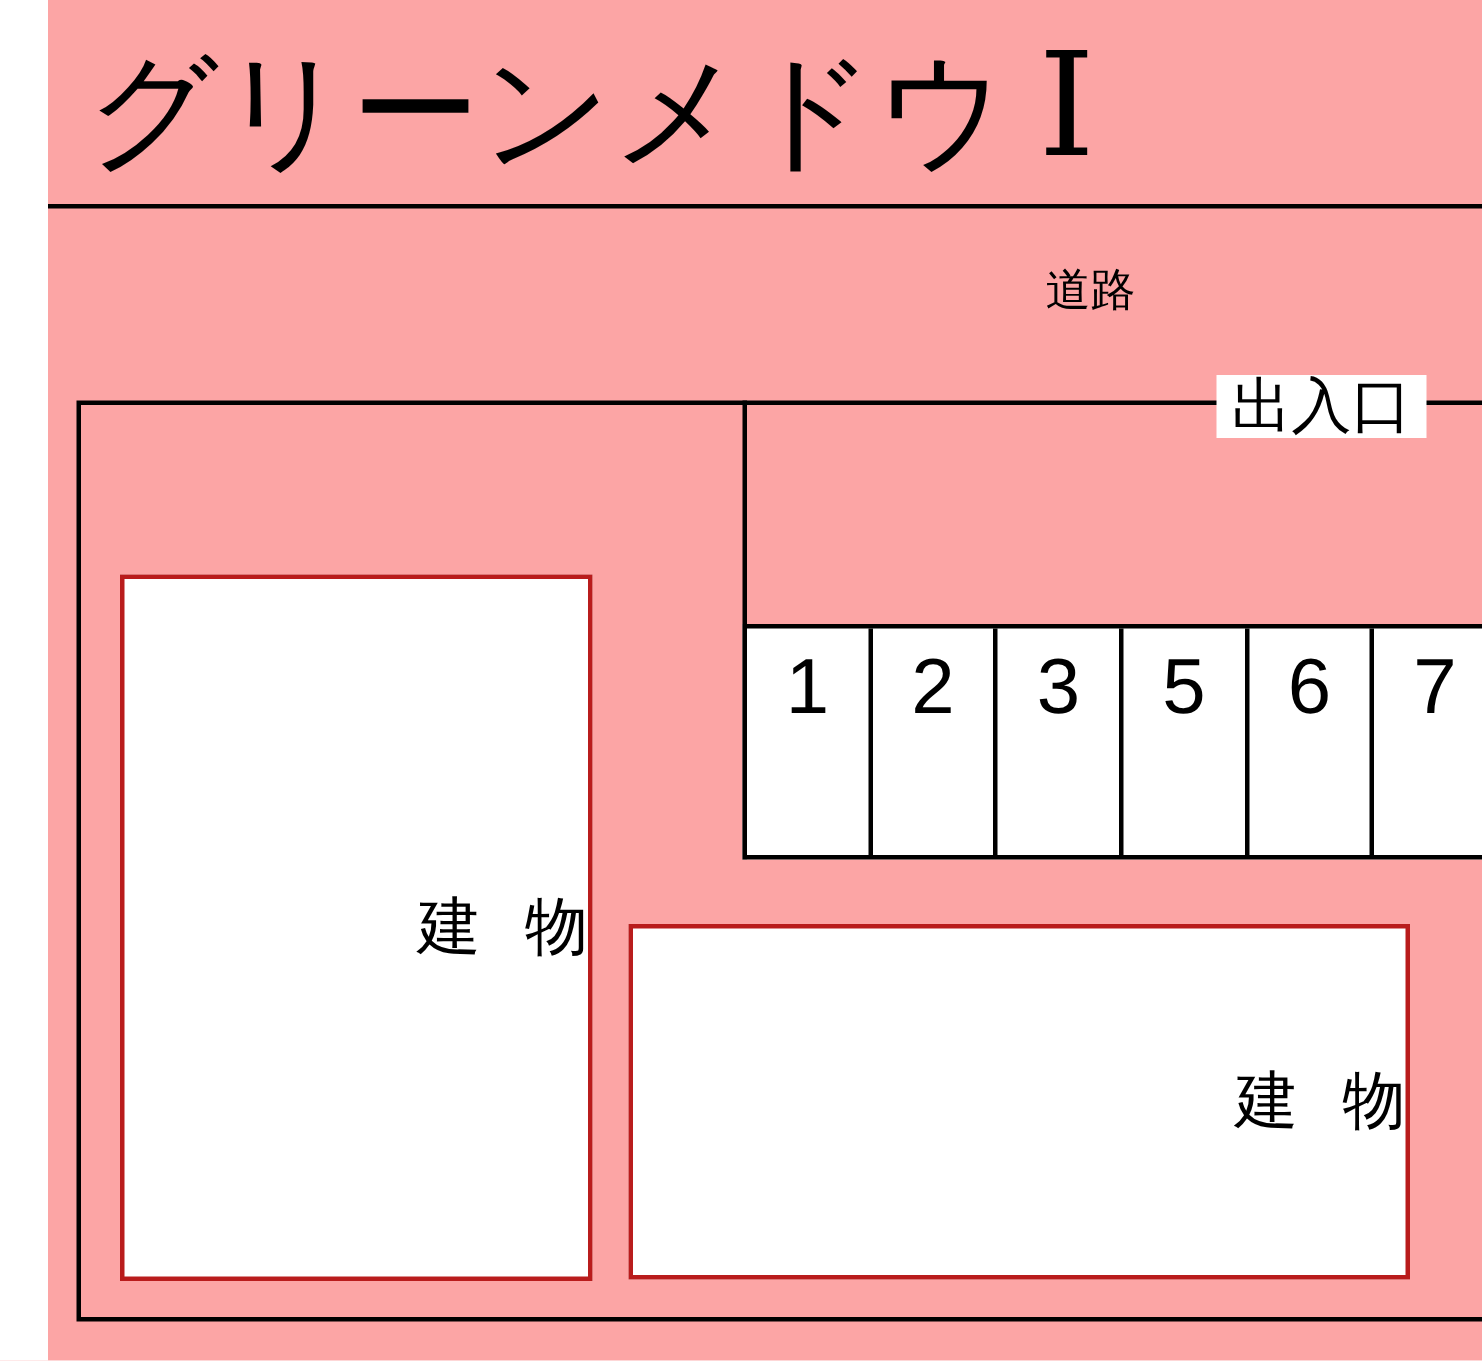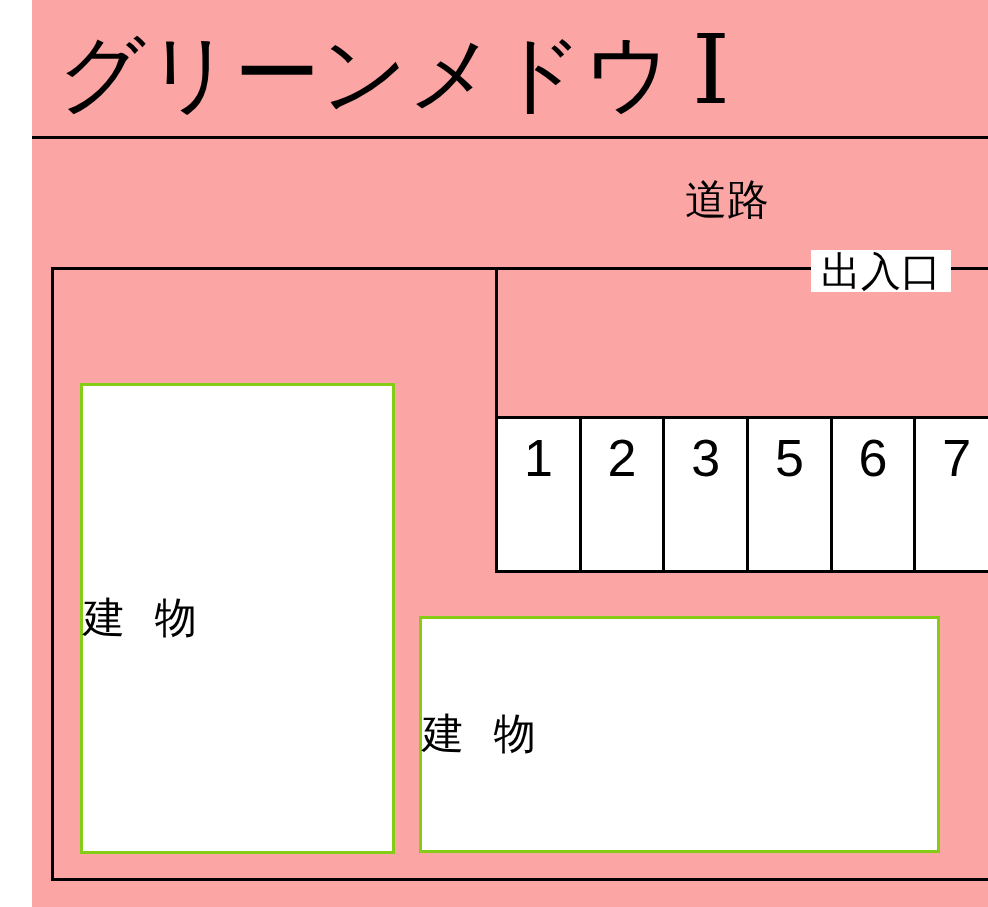--- a/index.html
+++ b/index.html
@@ -45,21 +45,21 @@
     background: #000000;
   }
 
   
   .road-label {
     position: absolute;
     left: 595px;
     top: 177px;
     width: 200px;
     text-align: center;
-    font-size: 42px;
+    font-size: 30px;
     line-height: 1.1;
     white-space: nowrap;
   }
 
   
   .site-rect {
     position: absolute;
     left: 19px;
     top: 267px;
     width: 949px;
@@ -112,25 +112,25 @@
     border-left: 3px solid #000000;
   }
   .parking-space .num {
     font-size: 52px;
     line-height: 1;
   }
 
   
   .building {
     position: absolute;
-    border: 3px solid #84cc16;
+    border: 3px solid #b91c1c;
     background: #ffffff;
     display: flex;
     align-items: center;
-    justify-content: flex-start;
+    justify-content: flex-end;
     z-index: 2;
   }
   .building-label {
     font-size: 42px;
     line-height: 1.1;
     word-spacing: 18px;
     white-space: nowrap;
   }
   .building--left {
     left: 48px;

